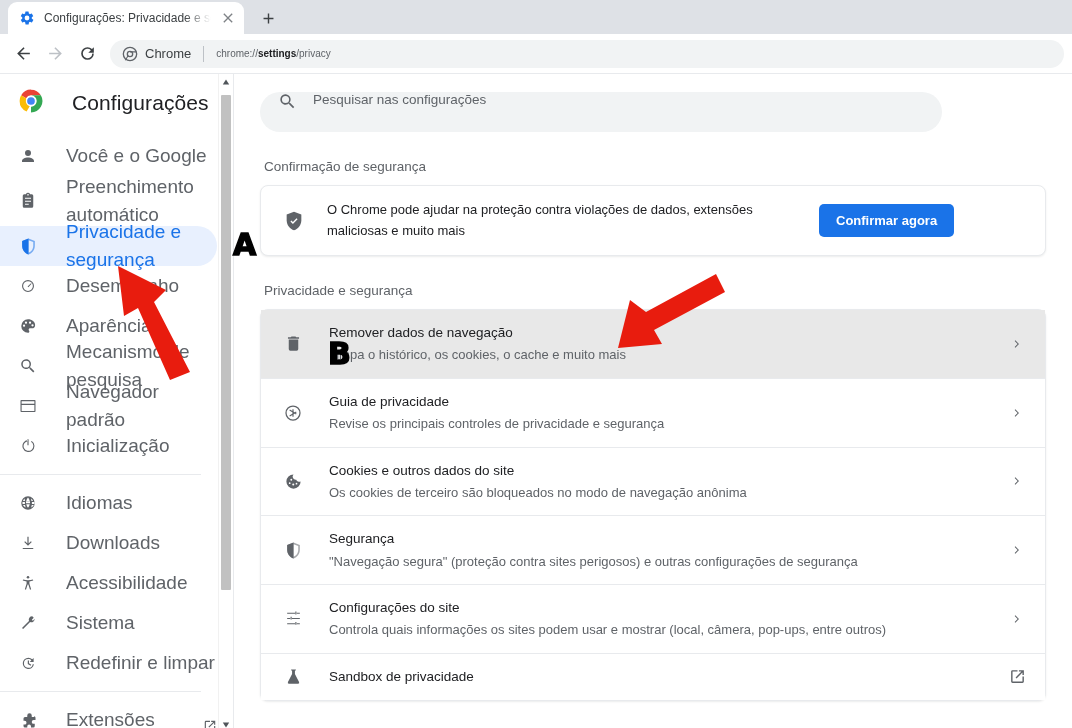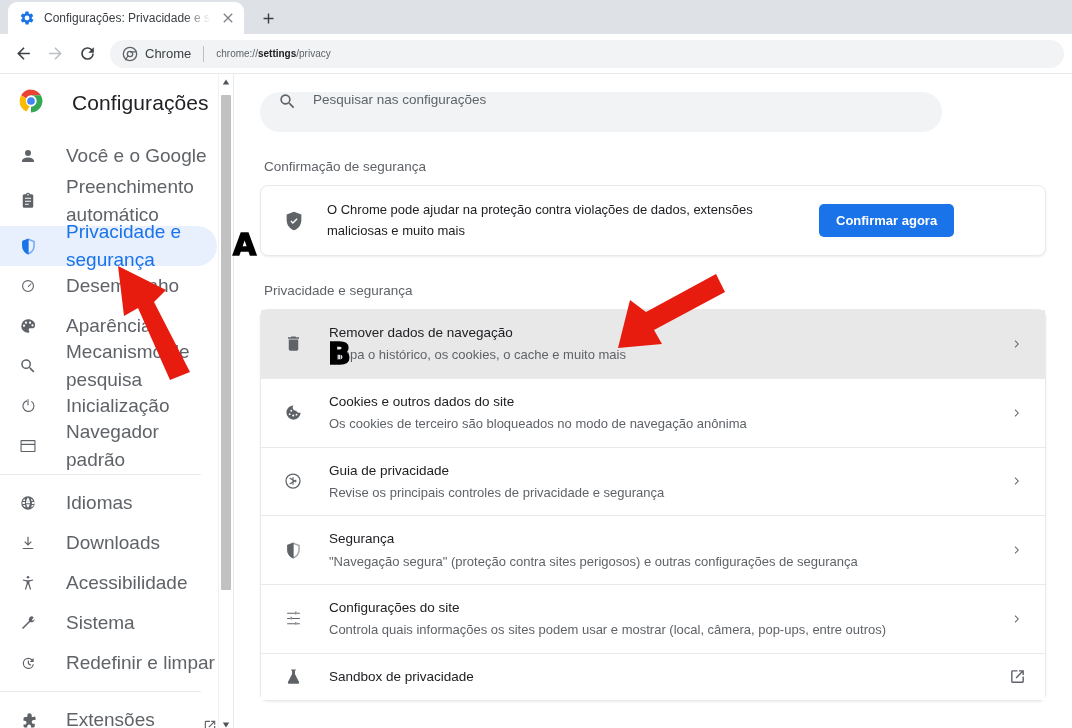--- a/index.html
+++ b/index.html
@@ -230,29 +230,29 @@
           <span class="nav-label">Aparência</span>
         </div>
         <div class="navitem">
           <span class="nav-ico"><svg viewBox="0 0 24 24" width="18" height="18">
                 <path d="M15.5 14h-.8l-.3-.3a6.5 6.5 0 10-.7.7l.3.3v.8l5 5 1.5-1.5-5-5zm-6 0a4.5 4.5 0 110-9 4.5 4.5 0 010 9z"></path>
               </svg></span>
           <span class="nav-label">Mecanismo de pesquisa</span>
         </div>
         <div class="navitem">
           <span class="nav-ico"><svg viewBox="0 0 24 24" width="18" height="18">
+                <path d="M21 4H3a1 1 0 00-1 1v14a1 1 0 001 1h18a1 1 0 001-1V5a1 1 0 00-1-1zm-.5 14.5h-17v-8h17v8zm0-9.5h-17V5.5h17V9z"></path>
+              </svg></span>
+          <span class="nav-label">Navegador padrão</span>
+        </div>
+        <div class="navitem">
+          <span class="nav-ico"><svg viewBox="0 0 24 24" width="18" height="18">
                 <path d="M11.25 3h1.5v8h-1.5zM17 5.3l-1.05 1.1A6.5 6.5 0 1112 5.5v-1.5A8 8 0 1017 5.3z"></path>
               </svg></span>
           <span class="nav-label">Inicialização</span>
-        </div>
-        <div class="navitem">
-          <span class="nav-ico"><svg viewBox="0 0 24 24" width="18" height="18">
-                <path d="M21 4H3a1 1 0 00-1 1v14a1 1 0 001 1h18a1 1 0 001-1V5a1 1 0 00-1-1zm-.5 14.5h-17v-8h17v8zm0-9.5h-17V5.5h17V9z"></path>
-              </svg></span>
-          <span class="nav-label">Navegador padrão</span>
         </div>
 
         <div class="divider"></div>
 
         <div class="navitem">
           <span class="nav-ico"><svg viewBox="0 0 24 24" width="18" height="18">
                 <path d="M12 3a9 9 0 100 18 9 9 0 000-18zm0 1.6c1.1 1.2 1.9 2.8 2.3 4.6H9.7c.4-1.8 1.2-3.4 2.3-4.6zM7.4 5.9A12.6 12.6 0 008.1 9.2H5.3a7.6 7.6 0 012.1-3.3zM4.7 10.8h3.2a14 14 0 000 2.4H4.7a7.4 7.4 0 010-2.4zm.6 4h2.8c.2 1.2.4 2.3.8 3.3a7.6 7.6 0 01-3.6-3.3zm6.7 3.6c-1.1-1.2-1.9-2.8-2.3-4.6h4.6c-.4 1.8-1.2 3.4-2.3 4.6zm2.6-6.2H9.4a12 12 0 010-2.4h5.2a12 12 0 010 2.4zm1.6 5.9c.4-1 .6-2.1.8-3.3h2.8a7.6 7.6 0 01-3.6 3.3zm1-4.9a14 14 0 000-2.4h3.2a7.4 7.4 0 010 2.4h-3.2zm-.6-4a12.6 12.6 0 00-.7-3.3A7.6 7.6 0 0118.7 9.2z"></path>
               </svg></span>
           <span class="nav-label">Idiomas</span>
         </div>
@@ -353,56 +353,56 @@
           </span>
           <span class="row-end">
               <svg viewBox="0 0 24 24" width="16" height="16">
                 <path fill="#5f6368" d="M9.5 6.5L15 12l-5.5 5.5-1-1L12.9 12 8.5 7.5z"></path>
               </svg>
             </span>
         </div>
 
         <div class="row">
           <span class="row-ico">
-              <svg viewBox="0 0 24 24" width="19" height="19">
-                <path fill="#5f6368" d="M12 3a9 9 0 109 9 4 4 0 01-5.5-2.3A4 4 0 0112 3zm-2.8 5.6a1.2 1.2 0 110 2.4 1.2 1.2 0 010-2.4zm-2 4.4a1.1 1.1 0 110 2.2 1.1 1.1 0 010-2.2zm4.5 1.5a1.3 1.3 0 110 2.6 1.3 1.3 0 010-2.6zm4.1-.8a1.1 1.1 0 110 2.2 1.1 1.1 0 010-2.2z"></path>
-              </svg>
-            </span>
-          <span class="row-text">
-            <span class="row-title">Cookies e outros dados do site</span>
-            <span class="row-sub" style="display:block">Os cookies de terceiro são bloqueados no modo de navegação anônima</span>
-          </span>
-          <span class="row-end">
-              <svg viewBox="0 0 24 24" width="16" height="16">
-                <path fill="#5f6368" d="M9.5 6.5L15 12l-5.5 5.5-1-1L12.9 12 8.5 7.5z"></path>
-              </svg>
-            </span>
-        </div>
-
-        <div class="row">
-          <span class="row-ico">
               <svg viewBox="0 0 24 24" width="20" height="20">
                 <circle cx="12" cy="12" r="8.4" fill="none" stroke="#5f6368" stroke-width="1.5"></circle>
                 <path fill="#5f6368" d="M11.3 7.4h1.4v9.2h-1.4zM7.6 9.1l.7-1.2 8 4.6-.7 1.2zM7.6 14.9l8-4.6.7 1.2-8 4.6z"></path>
               </svg>
             </span>
           <span class="row-text">
             <span class="row-title">Guia de privacidade</span>
             <span class="row-sub" style="display:block">Revise os principais controles de privacidade e segurança</span>
           </span>
           <span class="row-end">
               <svg viewBox="0 0 24 24" width="16" height="16">
                 <path fill="#5f6368" d="M9.5 6.5L15 12l-5.5 5.5-1-1L12.9 12 8.5 7.5z"></path>
               </svg>
             </span>
         </div>
 
         <div class="row">
           <span class="row-ico">
               <svg viewBox="0 0 24 24" width="19" height="19">
+                <path fill="#5f6368" d="M12 3a9 9 0 109 9 4 4 0 01-5.5-2.3A4 4 0 0112 3zm-2.8 5.6a1.2 1.2 0 110 2.4 1.2 1.2 0 010-2.4zm-2 4.4a1.1 1.1 0 110 2.2 1.1 1.1 0 010-2.2zm4.5 1.5a1.3 1.3 0 110 2.6 1.3 1.3 0 010-2.6zm4.1-.8a1.1 1.1 0 110 2.2 1.1 1.1 0 010-2.2z"></path>
+              </svg>
+            </span>
+          <span class="row-text">
+            <span class="row-title">Cookies e outros dados do site</span>
+            <span class="row-sub" style="display:block">Os cookies de terceiro são bloqueados no modo de navegação anônima</span>
+          </span>
+          <span class="row-end">
+              <svg viewBox="0 0 24 24" width="16" height="16">
+                <path fill="#5f6368" d="M9.5 6.5L15 12l-5.5 5.5-1-1L12.9 12 8.5 7.5z"></path>
+              </svg>
+            </span>
+        </div>
+
+        <div class="row">
+          <span class="row-ico">
+              <svg viewBox="0 0 24 24" width="19" height="19">
                 <path fill="#5f6368" d="M12 2L4 5v6.1c0 5 3.4 9.7 8 10.9 4.6-1.2 8-5.9 8-10.9V5l-8-3zm0 2.2l6 2.2v4.7c0 4-2.6 7.8-6 8.8V4.2z" fill-opacity=".55"></path>
                 <path fill="#5f6368" d="M12 2L4 5v6.1c0 5 3.4 9.7 8 10.9V2z"></path>
               </svg>
             </span>
           <span class="row-text">
             <span class="row-title">Segurança</span>
             <span class="row-sub" style="display:block">"Navegação segura" (proteção contra sites perigosos) e outras configurações de segurança</span>
           </span>
           <span class="row-end">
               <svg viewBox="0 0 24 24" width="16" height="16">

